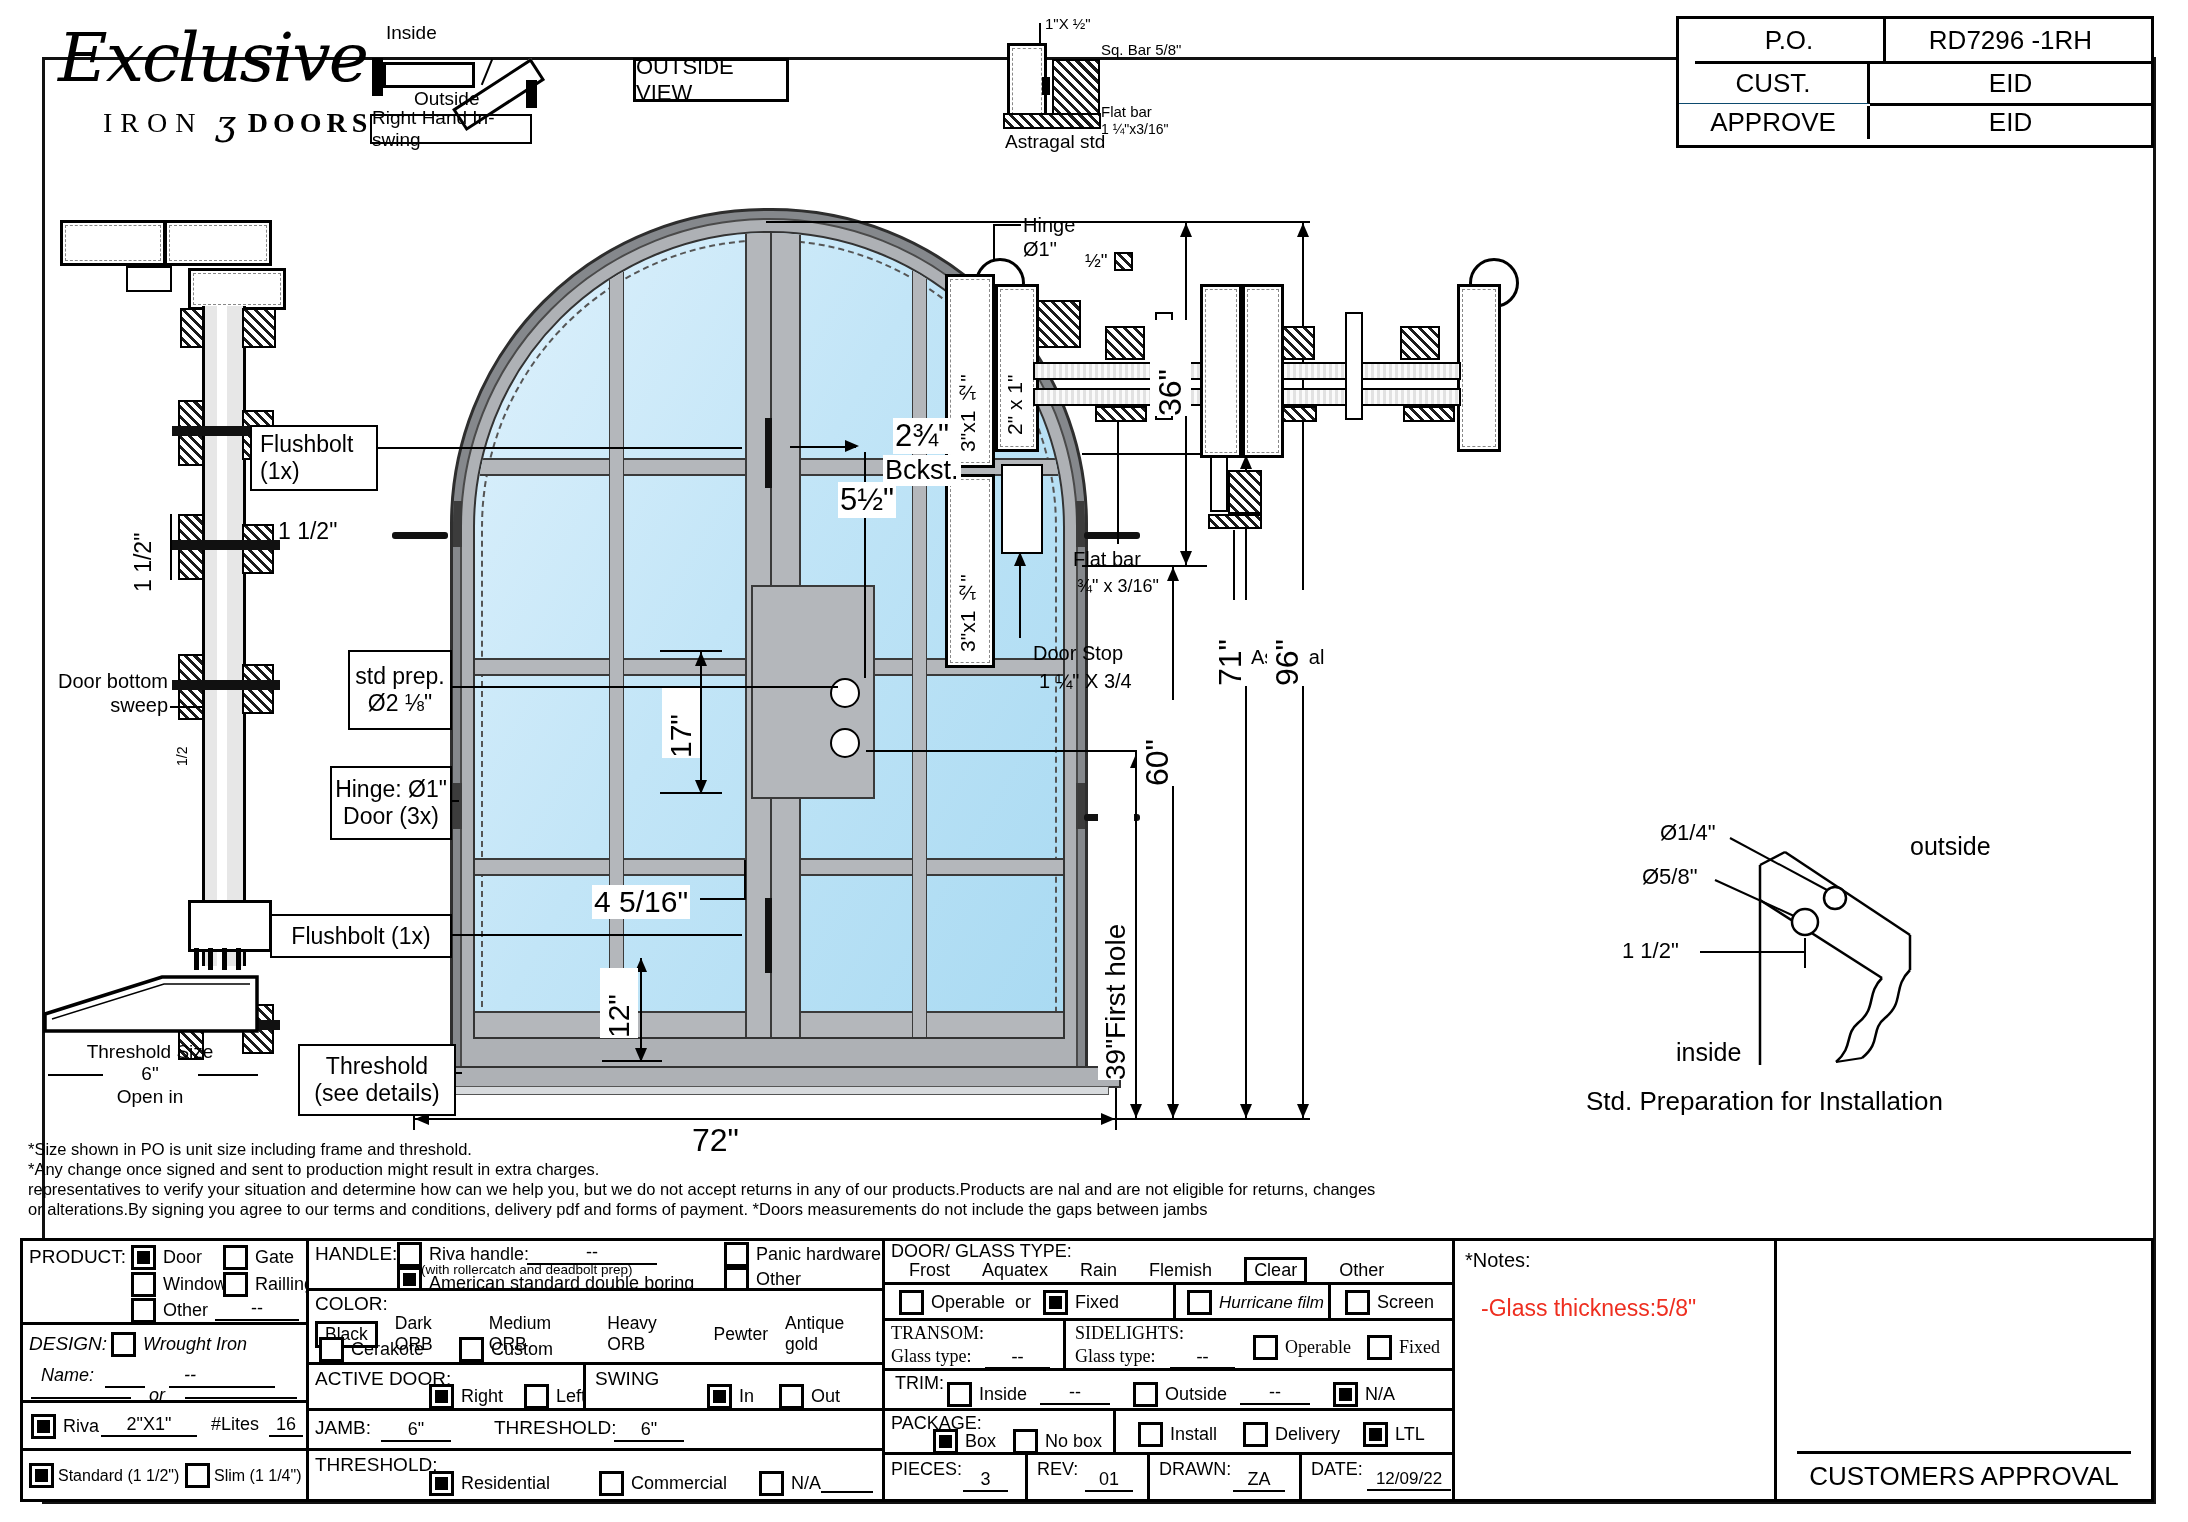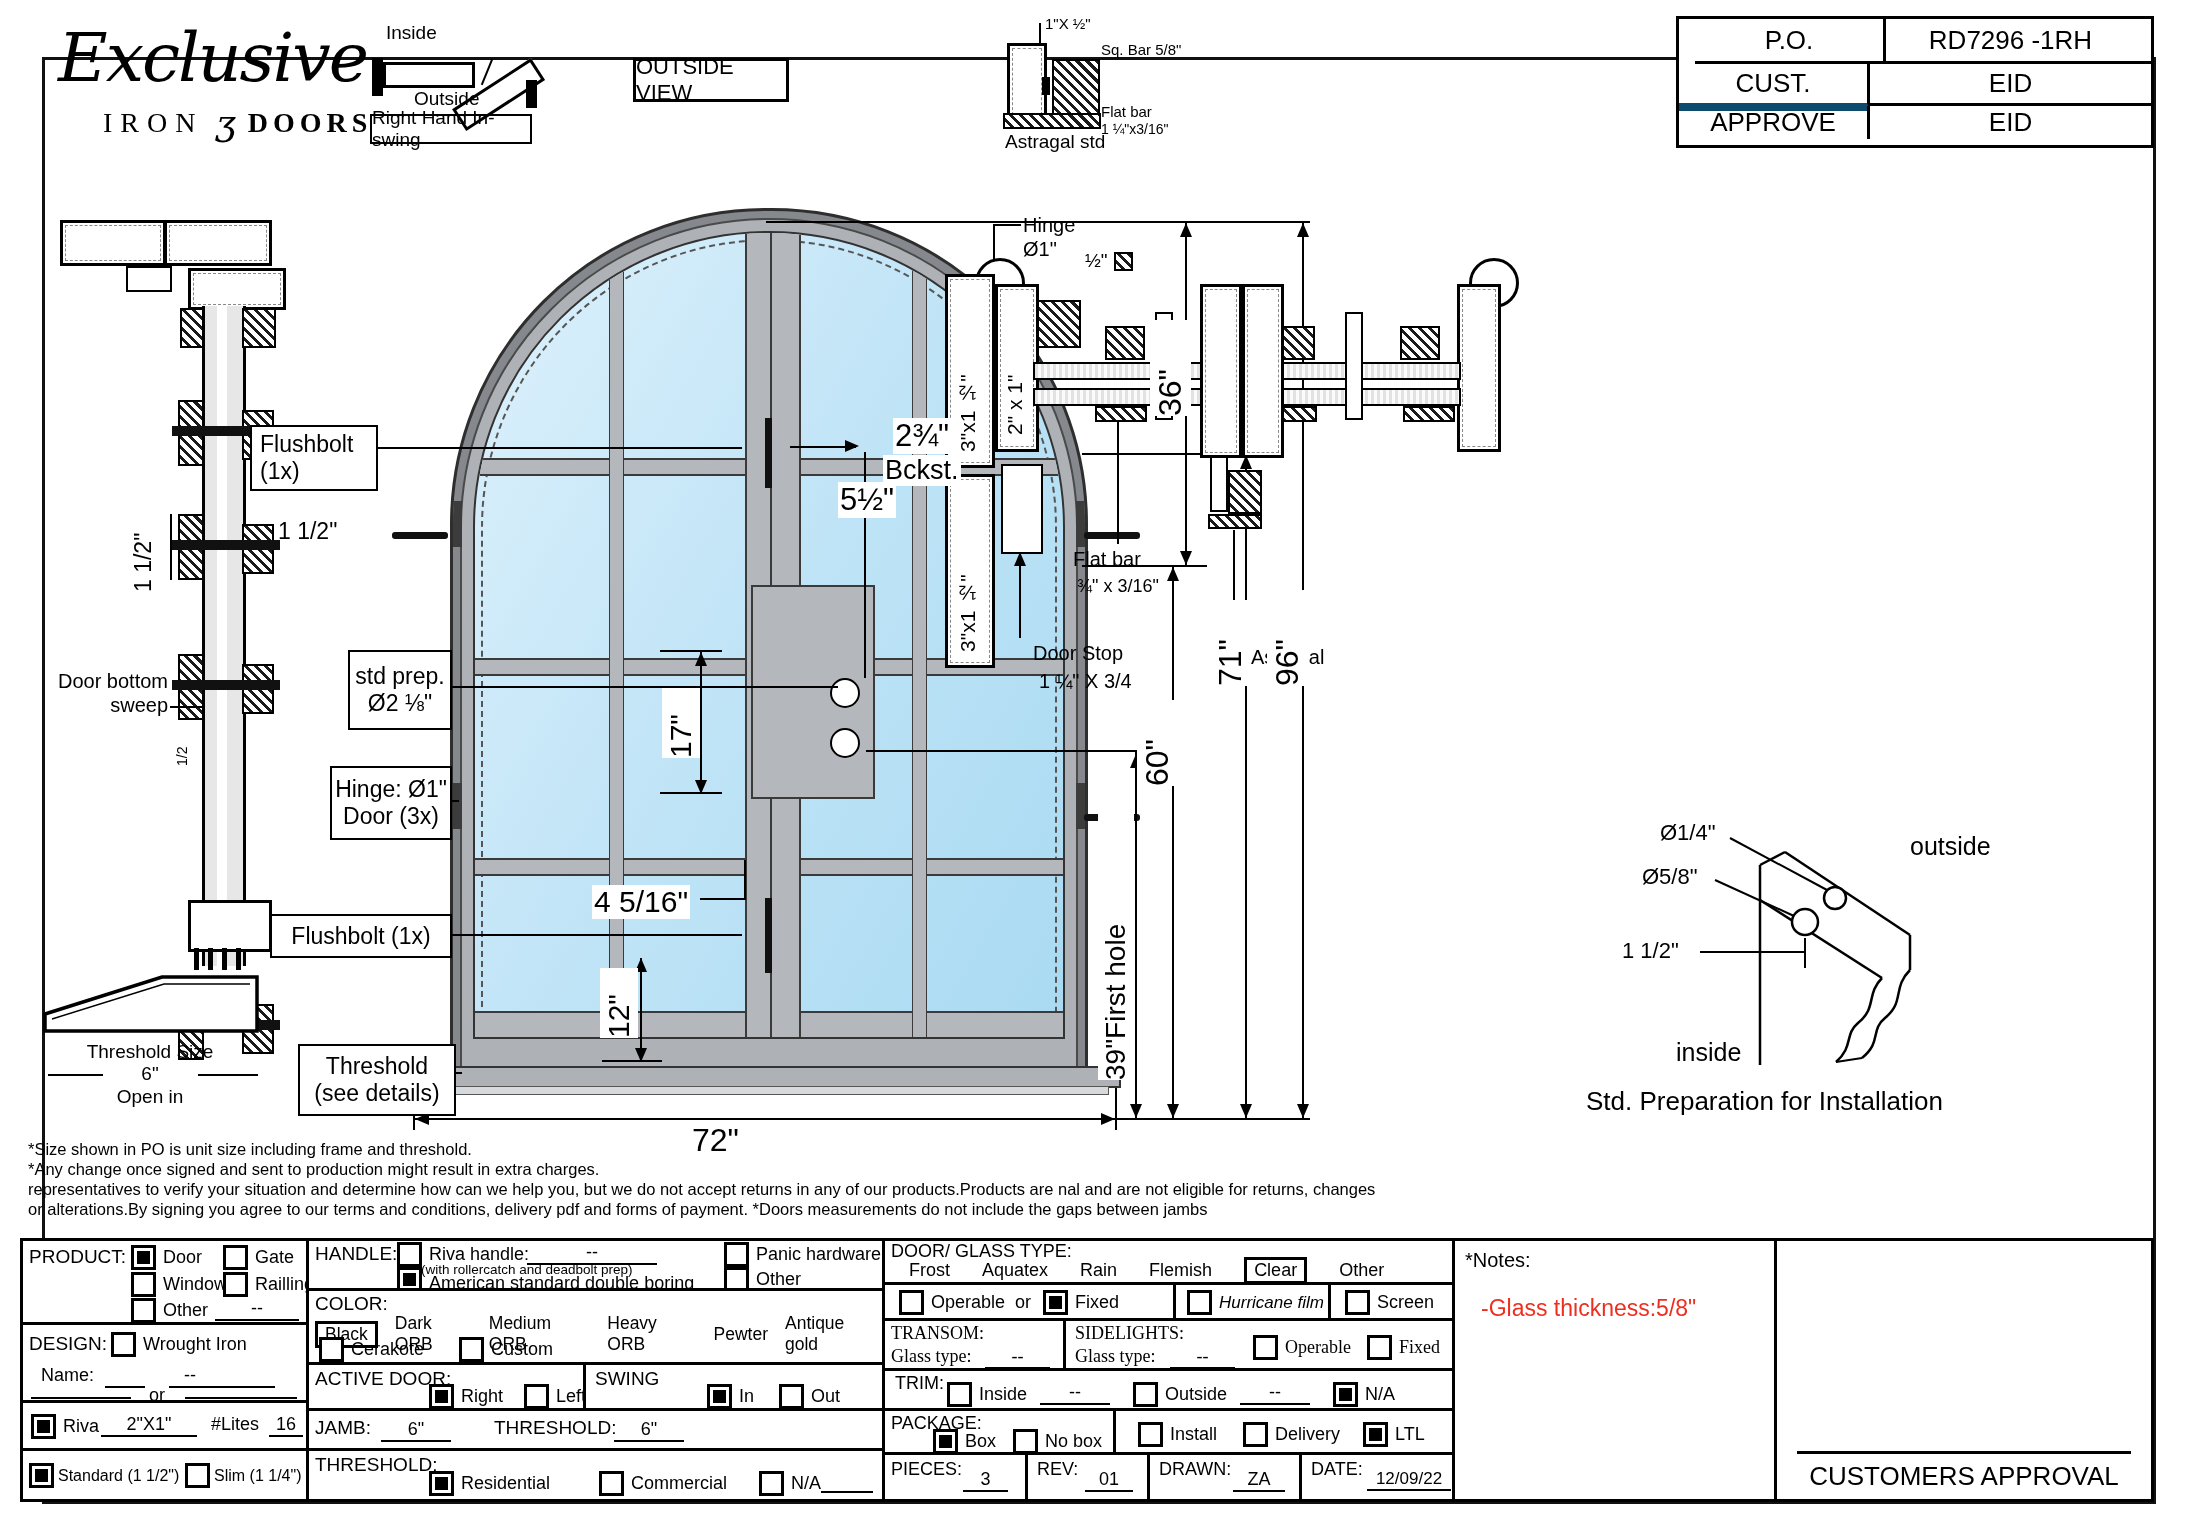--- a/index.html
+++ b/index.html
@@ -68,21 +68,21 @@
     <div class="vl" style="left:44px;top:8px;height:22px;width:1.5px;"></div>
     <div class="abs" style="left:106px;top:26px;font-size:15px;white-space:nowrap;">Sq. Bar 5/8"</div>
     <div class="abs" style="left:106px;top:88px;font-size:15px;">Flat bar</div>
     <div class="abs" style="left:106px;top:106px;font-size:14px;">1 ¼"x3/16"</div>
     <div class="abs" style="left:10px;top:116px;font-size:19px;">Astragal std</div>
   </div>
 
   <div class="abs" style="left:1676px;top:16px;width:472px;height:126px;border:3px solid #000;background:#fff;display:fl ex;">
     <div class="abs" style="left:0;top:0;width:188px;height:42px;border-bottom:3px solid #000;border-right:3px solid #000;display:flex;align-items:center;justify-content:center;font-size:26px;margin-left:16px;">P.O.</div>
     <div class="abs" style="left:191px;top:0;width:281px;height:42px;border-bottom:3px solid #000;display:flex;align-items:center;justify-content:center;font-size:26px;">RD7296 -1RH</div>
-    <div class="abs" style="left:0;top:45px;width:188px;height:39px;border-bottom:8px solid #0c4a6e;border-right:3px solid #000;display:flex;align-items:center;justify-content:center;font-size:26px;">CUST.</div>
+    <div class="abs" style="left:0;top:45px;width:188px;height:39px;border-bottom:1px solid #0c4a6e;border-right:3px solid #000;display:flex;align-items:center;justify-content:center;font-size:26px;">CUST.</div>
     <div class="abs" style="left:191px;top:45px;width:281px;height:39px;border-bottom:3px solid #000;display:flex;align-items:center;justify-content:center;font-size:26px;">EID</div>
     <div class="abs" style="left:0;top:87px;width:188px;height:33px;border-right:3px solid #000;display:flex;align-items:center;justify-content:center;font-size:26px;">APPROVE</div>
     <div class="abs" style="left:191px;top:87px;width:281px;height:33px;display:flex;align-items:center;justify-content:center;font-size:26px;">EID</div>
   </div>
 
   <div class="abs" style="left:40px;top:212px;width:300px;height:915px;">
     <div class="tube dash" style="left:20px;top:8px;width:100px;height:40px;"></div>
     <div class="tube dash" style="left:124px;top:8px;width:102px;height:40px;"></div>
     <div class="abs" style="left:86px;top:54px;width:42px;height:22px;border:2.5px solid #000;background:#fff;"></div>
     <div class="tube dash" style="left:148px;top:56px;width:92px;height:36px;"></div>
@@ -364,21 +364,21 @@
         <span class="cb"></span>
         <span>Railling</span>
       </label>
     <label class="opt abs" style="left:108px;top:57px;font-size:18px;">
         <span class="cb"></span>
         <span>Other</span>
       </label>
     <span class="uval abs" style="left:192px;top:57px;width:84px;font-size:18px;">--</span>
   </div>
 
-  <div class="formbox" style="left:20px;top:1322px;width:286px;height:78px;">
+  <div class="formbox" style="left:20px;top:1322px;width:286px;height:78px;font-style:italic;">
     <span class="flabel" style="left:6px;top:8px;font-size:19px;">DESIGN:</span>
     <label class="opt abs" style="left:88px;top:7px;font-size:18px;">
         <span class="cb"></span>
         <span>Wrought Iron</span>
       </label>
     <span class="flabel" style="left:18px;top:40px;font-size:18px;">Name:</span>
     <span class="uval abs" style="left:82px;top:40px;width:170px;font-size:18px;">--</span>
     <div class="hl" style="left:8px;top:72px;width:100px;"></div>
     <span class="flabel" style="left:122px;top:60px;font-size:18px;background:#fff;padding:0 4px;">or</span>
     <div class="hl" style="left:162px;top:72px;width:112px;"></div>

